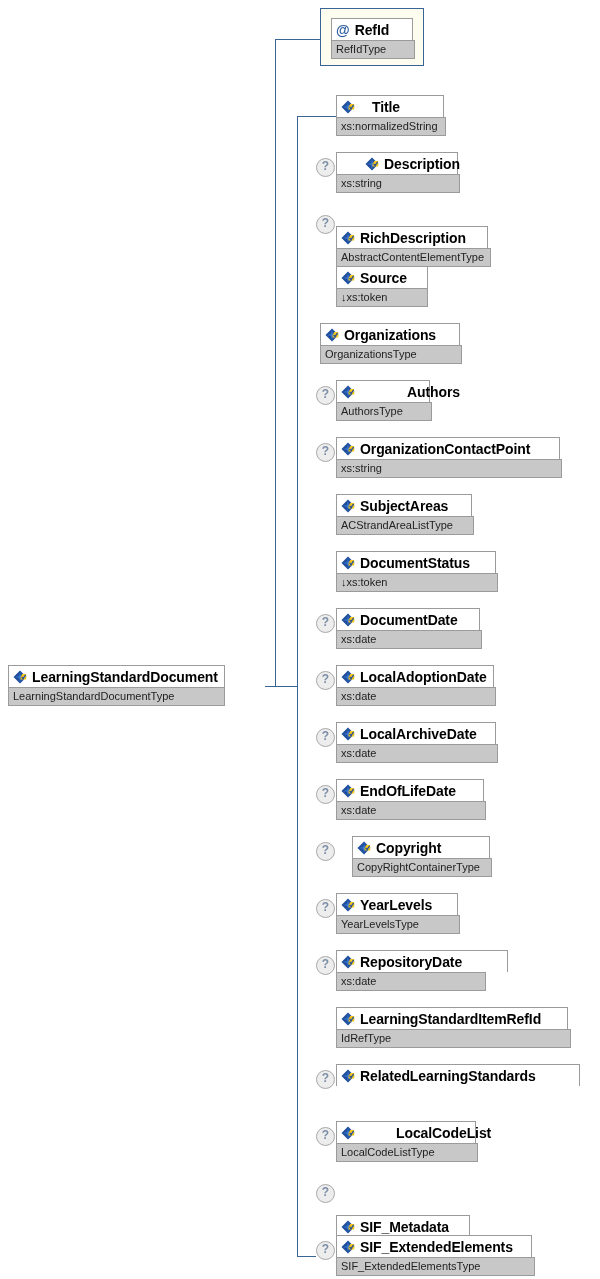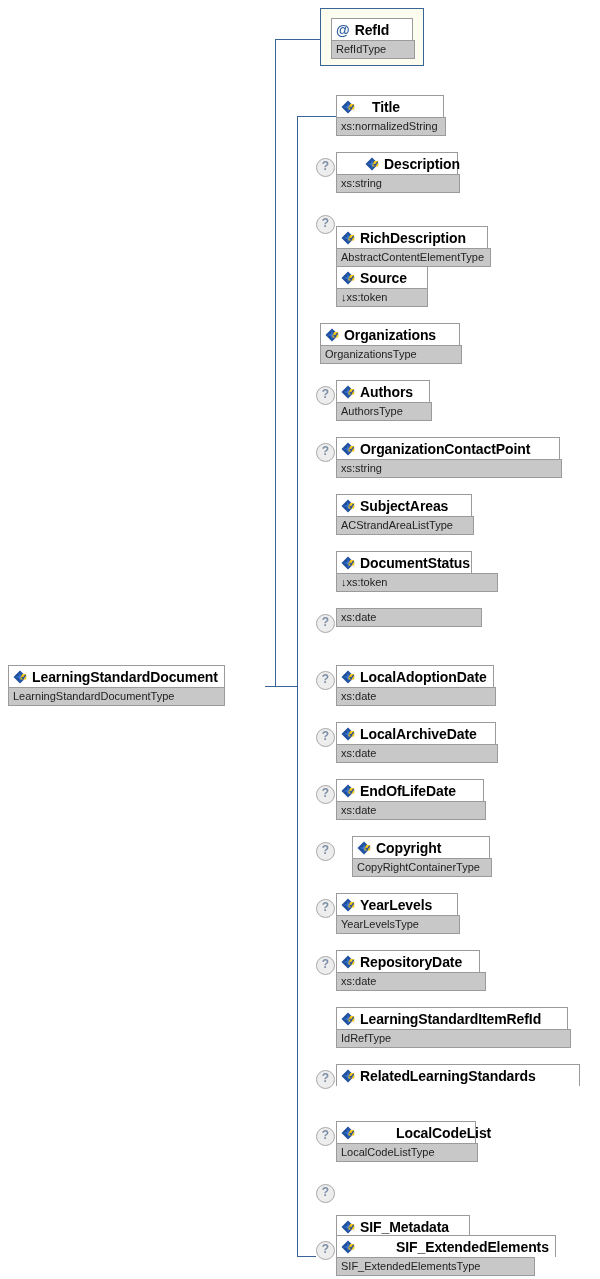--- a/index.html
+++ b/index.html
@@ -228,21 +228,21 @@
             <polygon points="9.2,4.0 13.2,4.0 13.2,9.6 7.6,9.6 7.6,7.2" fill="#f5c518"></polygon>
             <polyline points="8.6,7.0 10.1,8.6 12.6,4.9" fill="none" stroke="#1f4e9c" stroke-width="1.3"></polyline>
           </svg>
           <span class="nodename">Organizations</span>
         </div>
         <div class="typerow" style="width: 142px;">
           <span>OrganizationsType</span>
         </div>
       </div>
       <div class="node" style="left: 336px; top: 380px;">
-        <div class="namerow" style="width: 94px;">
+        <div class="namerow" style="width: 94px; gap: 47px;">
           <svg class="elem-icon" viewBox="0 0 14 14">
             <polygon points="7,0.5 13.5,7 7,13.5 0.5,7" fill="#1f4e9c"></polygon>
             <polygon points="7,1.8 6.2,6.2 1.8,7 6.2,7.8 7,12.2 7.8,7.8 12.2,7 7.8,6.2" fill="#3b7ad6"></polygon>
             <polygon points="9.2,4.0 13.2,4.0 13.2,9.6 7.6,9.6 7.6,7.2" fill="#f5c518"></polygon>
             <polyline points="8.6,7.0 10.1,8.6 12.6,4.9" fill="none" stroke="#1f4e9c" stroke-width="1.3"></polyline>
           </svg>
           <span class="nodename">Authors</span>
         </div>
         <div class="typerow" style="width: 96px;">
           <span>AuthorsType</span>
@@ -272,35 +272,44 @@
             <polygon points="9.2,4.0 13.2,4.0 13.2,9.6 7.6,9.6 7.6,7.2" fill="#f5c518"></polygon>
             <polyline points="8.6,7.0 10.1,8.6 12.6,4.9" fill="none" stroke="#1f4e9c" stroke-width="1.3"></polyline>
           </svg>
           <span class="nodename">SubjectAreas</span>
         </div>
         <div class="typerow" style="width: 138px;">
           <span>ACStrandAreaListType</span>
         </div>
       </div>
       <div class="node" style="left: 336px; top: 551px;">
-        <div class="namerow" style="width: 136px;">
+        <div class="namerow" style="width: 160px;">
           <svg class="elem-icon" viewBox="0 0 14 14">
             <polygon points="7,0.5 13.5,7 7,13.5 0.5,7" fill="#1f4e9c"></polygon>
             <polygon points="7,1.8 6.2,6.2 1.8,7 6.2,7.8 7,12.2 7.8,7.8 12.2,7 7.8,6.2" fill="#3b7ad6"></polygon>
             <polygon points="9.2,4.0 13.2,4.0 13.2,9.6 7.6,9.6 7.6,7.2" fill="#f5c518"></polygon>
             <polyline points="8.6,7.0 10.1,8.6 12.6,4.9" fill="none" stroke="#1f4e9c" stroke-width="1.3"></polyline>
           </svg>
           <span class="nodename">DocumentStatus</span>
         </div>
         <div class="typerow" style="width: 162px;">
           <span class="derived-arrow">↓</span>
           <span>xs:token</span>
         </div>
       </div>
       <div class="node" style="left: 336px; top: 608px;">
+        <div class="namerow" style="width: 144px;">
+          <svg class="elem-icon" viewBox="0 0 14 14">
+            <polygon points="7,0.5 13.5,7 7,13.5 0.5,7" fill="#1f4e9c"></polygon>
+            <polygon points="7,1.8 6.2,6.2 1.8,7 6.2,7.8 7,12.2 7.8,7.8 12.2,7 7.8,6.2" fill="#3b7ad6"></polygon>
+            <polygon points="9.2,4.0 13.2,4.0 13.2,9.6 7.6,9.6 7.6,7.2" fill="#f5c518"></polygon>
+            <polyline points="8.6,7.0 10.1,8.6 12.6,4.9" fill="none" stroke="#1f4e9c" stroke-width="1.3"></polyline>
+          </svg>
+          <span class="nodename">DocumentDate</span>
+        </div>
         <div class="typerow" style="width: 146px;">
           <span>xs:date</span>
         </div>
       </div>
       <div class="optmark" style="left: 316px; top: 614px;">?</div>
       <div class="node" style="left: 336px; top: 665px;">
         <div class="namerow" style="width: 158px;">
           <svg class="elem-icon" viewBox="0 0 14 14">
             <polygon points="7,0.5 13.5,7 7,13.5 0.5,7" fill="#1f4e9c"></polygon>
             <polygon points="7,1.8 6.2,6.2 1.8,7 6.2,7.8 7,12.2 7.8,7.8 12.2,7 7.8,6.2" fill="#3b7ad6"></polygon>
@@ -368,21 +377,21 @@
             <polyline points="8.6,7.0 10.1,8.6 12.6,4.9" fill="none" stroke="#1f4e9c" stroke-width="1.3"></polyline>
           </svg>
           <span class="nodename">YearLevels</span>
         </div>
         <div class="typerow" style="width: 124px;">
           <span>YearLevelsType</span>
         </div>
       </div>
       <div class="optmark" style="left: 316px; top: 899px;">?</div>
       <div class="node" style="left: 336px; top: 950px;">
-        <div class="namerow" style="width: 144px;">
+        <div class="namerow" style="width: 172px;">
           <svg class="elem-icon" viewBox="0 0 14 14">
             <polygon points="7,0.5 13.5,7 7,13.5 0.5,7" fill="#1f4e9c"></polygon>
             <polygon points="7,1.8 6.2,6.2 1.8,7 6.2,7.8 7,12.2 7.8,7.8 12.2,7 7.8,6.2" fill="#3b7ad6"></polygon>
             <polygon points="9.2,4.0 13.2,4.0 13.2,9.6 7.6,9.6 7.6,7.2" fill="#f5c518"></polygon>
             <polyline points="8.6,7.0 10.1,8.6 12.6,4.9" fill="none" stroke="#1f4e9c" stroke-width="1.3"></polyline>
           </svg>
           <span class="nodename">RepositoryDate</span>
         </div>
         <div class="typerow" style="width: 150px;">
           <span>xs:date</span>
@@ -439,21 +448,21 @@
             <polyline points="8.6,7.0 10.1,8.6 12.6,4.9" fill="none" stroke="#1f4e9c" stroke-width="1.3"></polyline>
           </svg>
           <span class="nodename">SIF_Metadata</span>
         </div>
         <div class="typerow" style="width: 137px;">
           <span>SIF_MetadataType</span>
         </div>
       </div>
       <div class="optmark" style="left: 316px; top: 1184px;">?</div>
       <div class="node" style="left: 336px; top: 1235px;">
-        <div class="namerow" style="width: 220px; gap: 36px;">
+        <div class="namerow" style="width: 196px;">
           <svg class="elem-icon" viewBox="0 0 14 14">
             <polygon points="7,0.5 13.5,7 7,13.5 0.5,7" fill="#1f4e9c"></polygon>
             <polygon points="7,1.8 6.2,6.2 1.8,7 6.2,7.8 7,12.2 7.8,7.8 12.2,7 7.8,6.2" fill="#3b7ad6"></polygon>
             <polygon points="9.2,4.0 13.2,4.0 13.2,9.6 7.6,9.6 7.6,7.2" fill="#f5c518"></polygon>
             <polyline points="8.6,7.0 10.1,8.6 12.6,4.9" fill="none" stroke="#1f4e9c" stroke-width="1.3"></polyline>
           </svg>
           <span class="nodename">SIF_ExtendedElements</span>
         </div>
         <div class="typerow" style="width: 199px;">
           <span>SIF_ExtendedElementsType</span>

